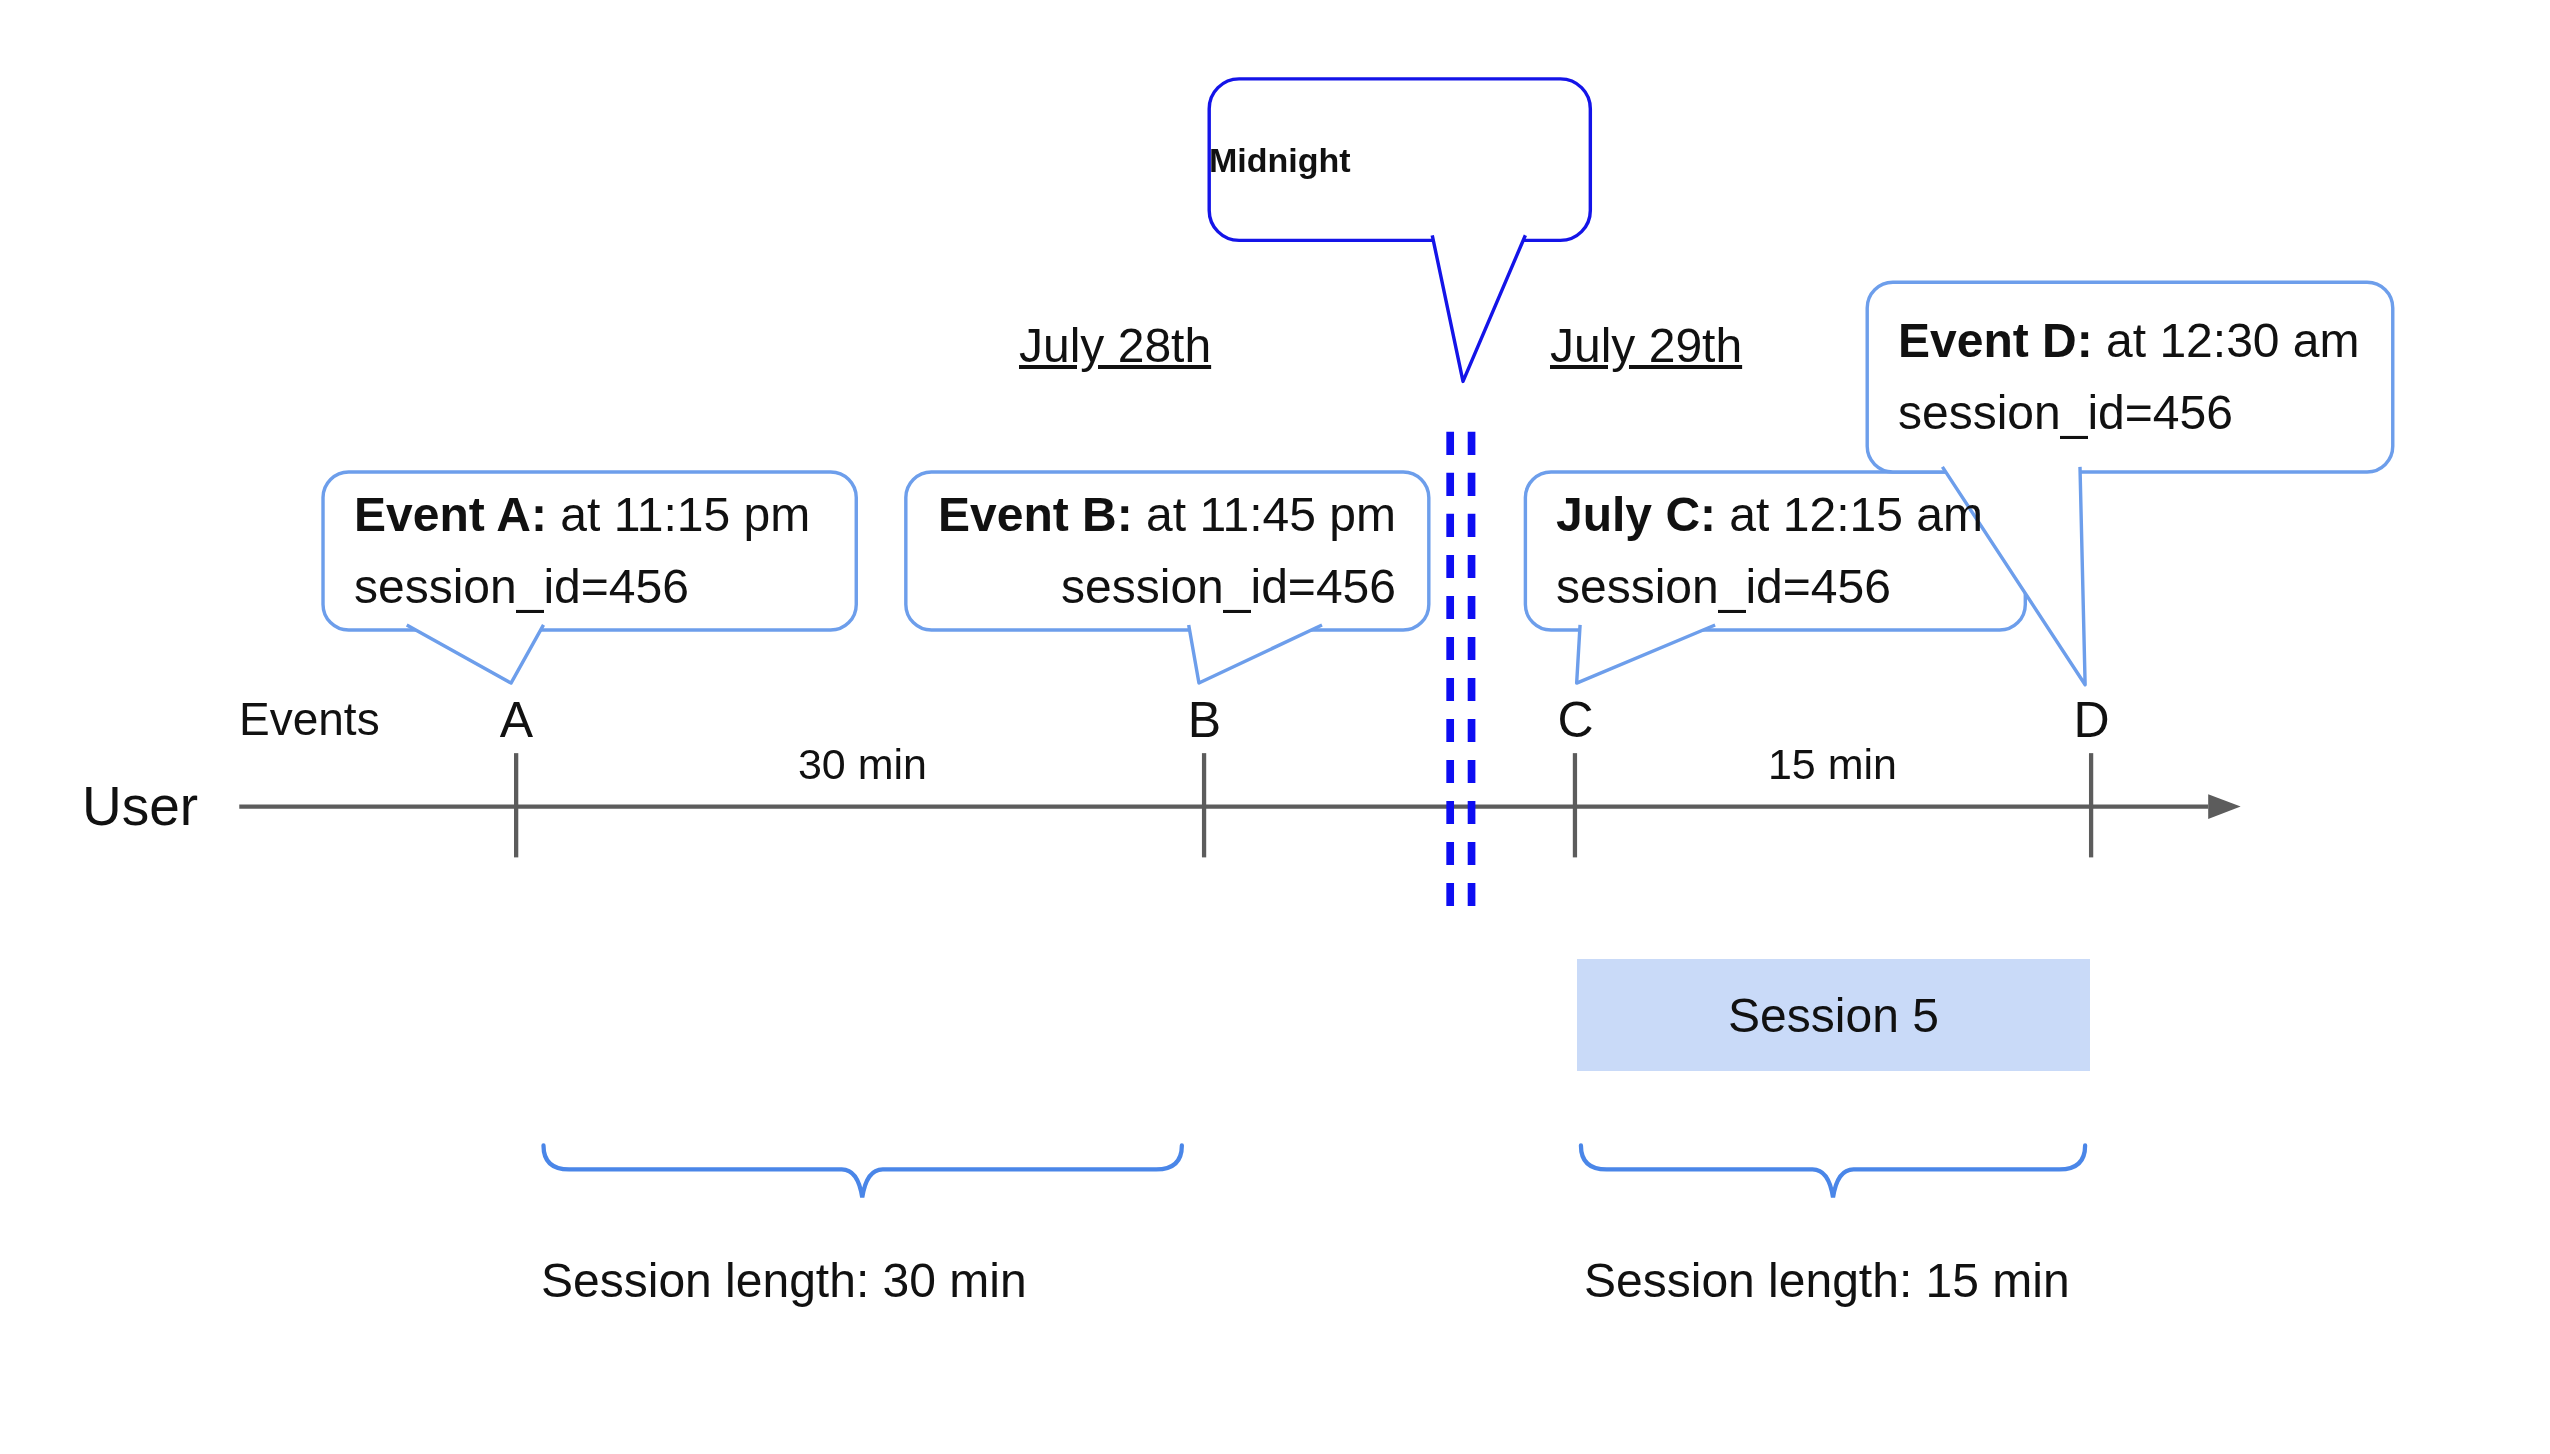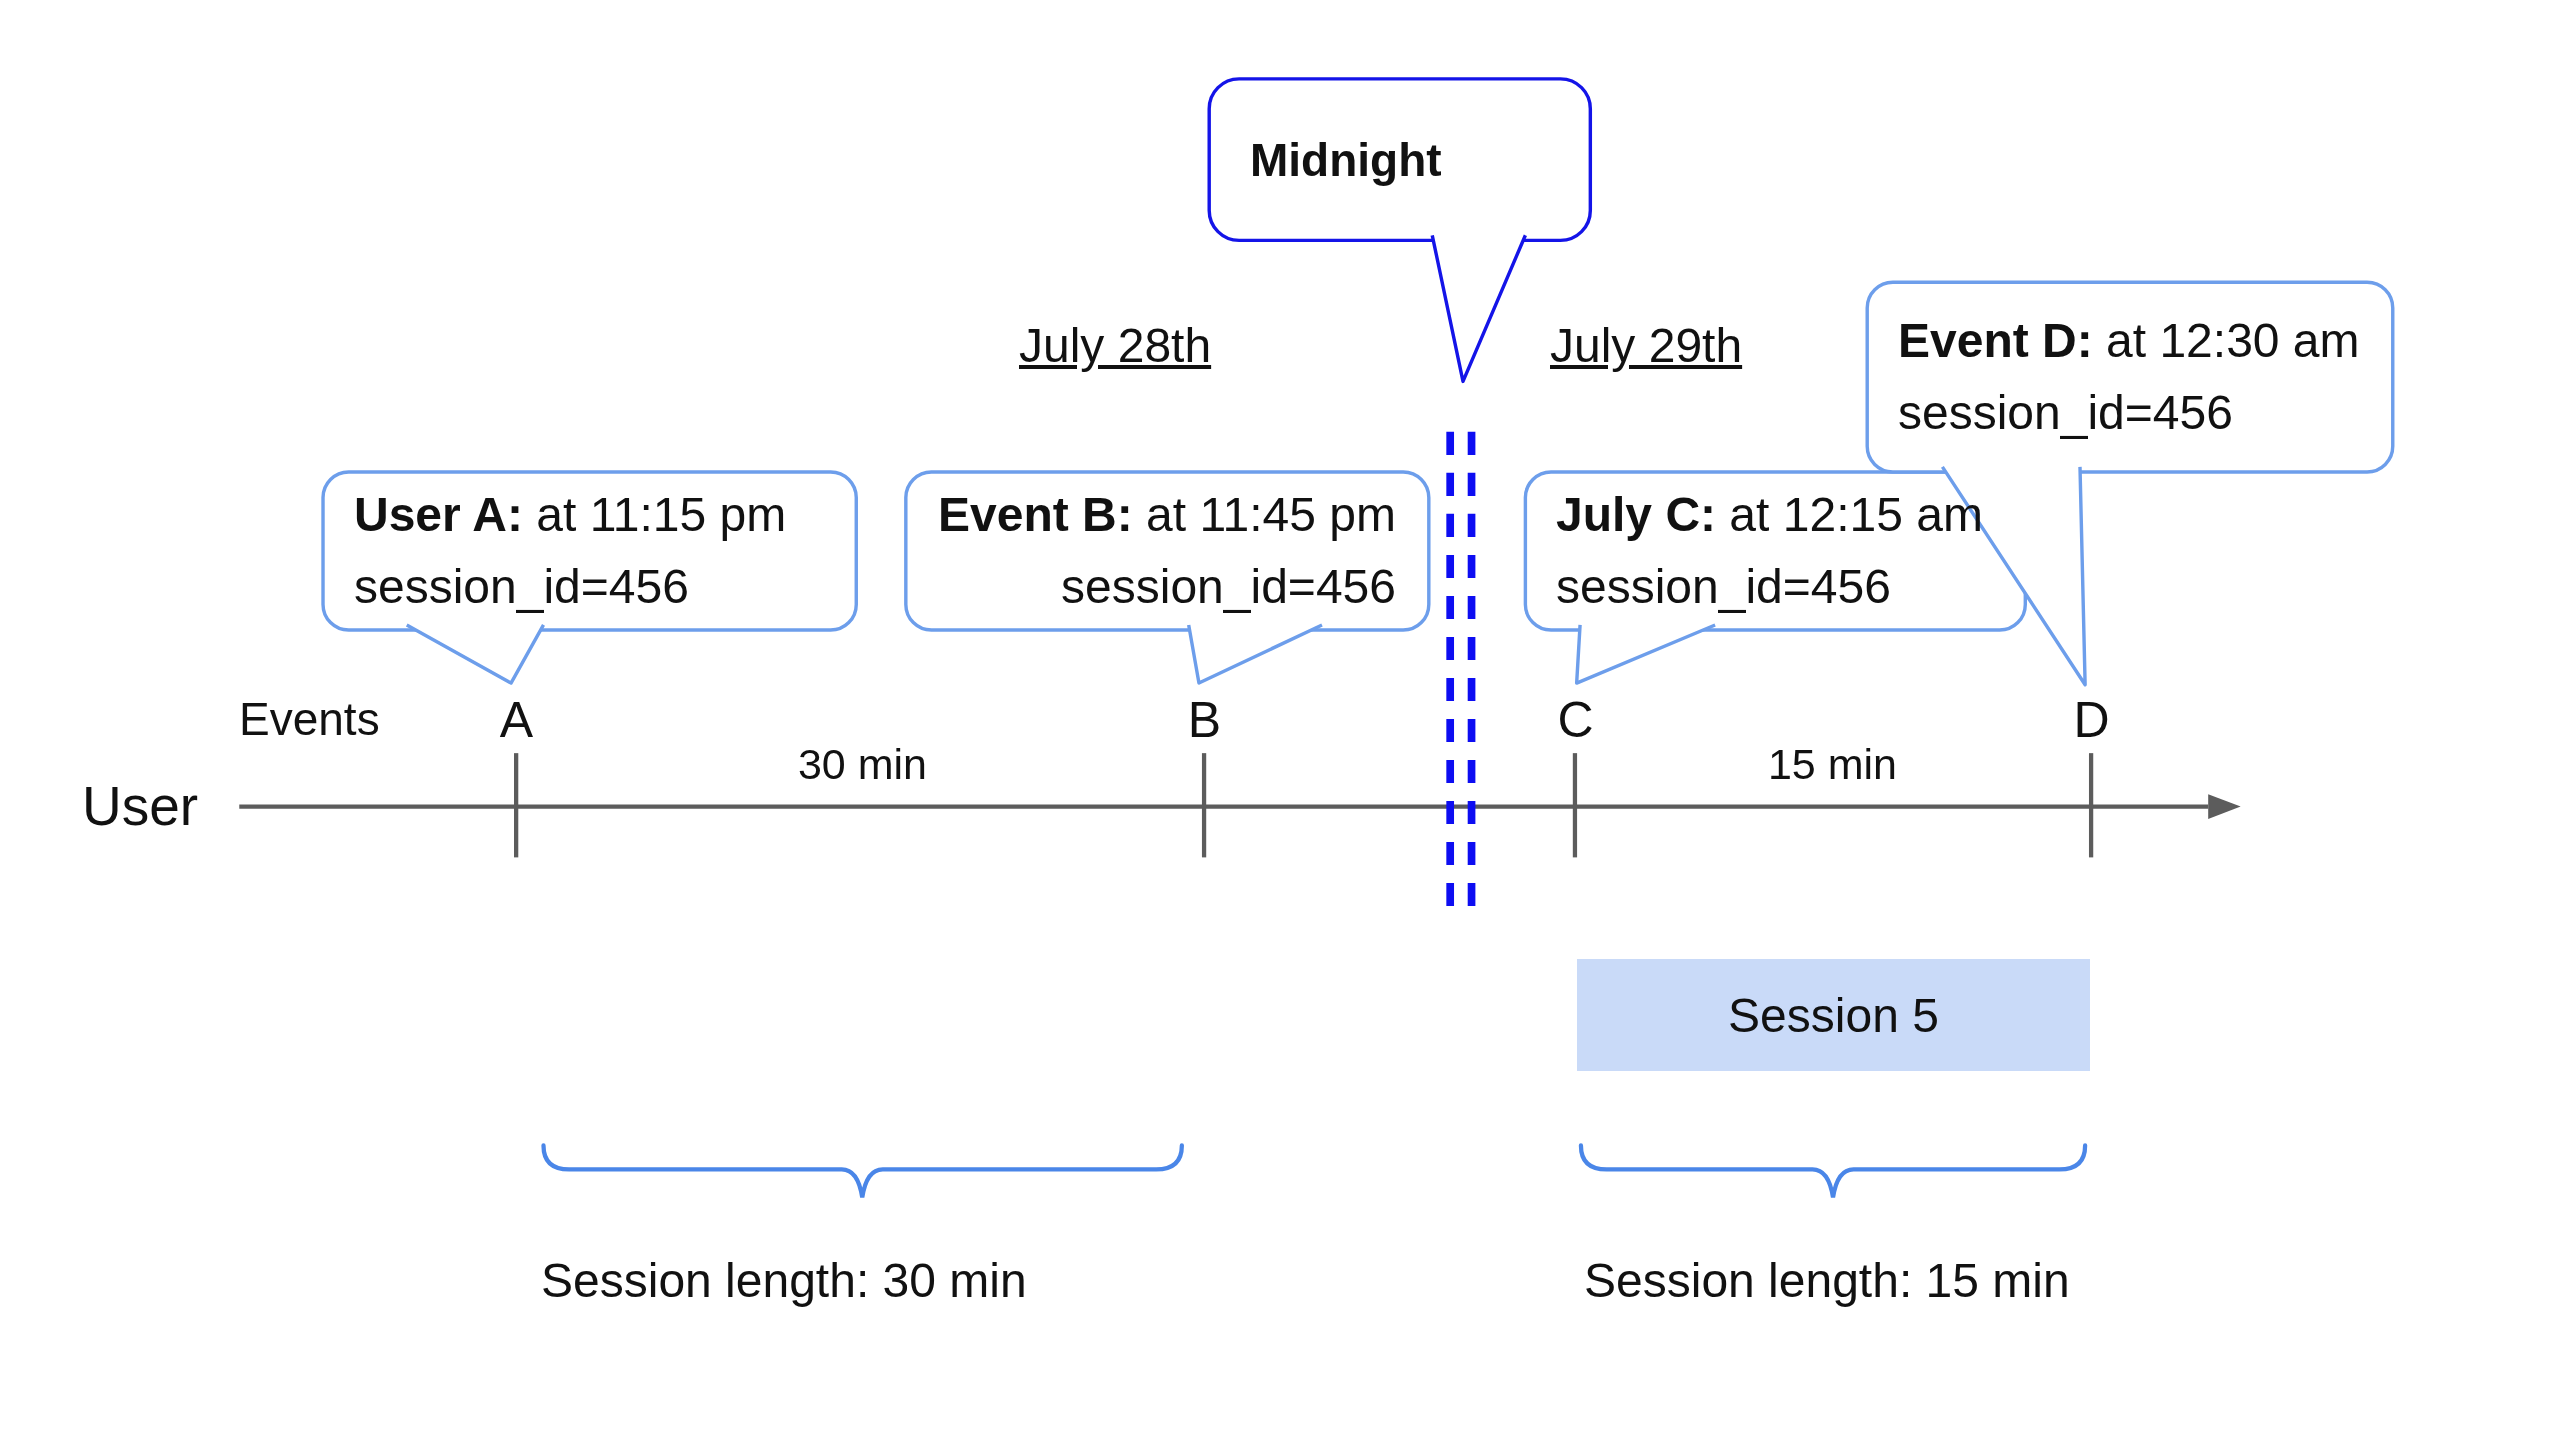--- a/index.html
+++ b/index.html
@@ -23,22 +23,22 @@
   .abs { position: absolute; }
 
   .date-label {
     font-size: 48px;
     white-space: nowrap;
     text-decoration: underline;
   }
   .midnight-box {
     left: 1209px; top: 79px; width: 381px; height: 162px;
     display: flex; align-items: center;
-    padding-left: 41px; box-sizing: border-box;
-    font-size: 46px; font-weight: bold;
+    box-sizing: border-box;
+    font-size: 34px; font-weight: bold;
   }
   .event-text {
     font-size: 48px;
     line-height: 72px;
     white-space: nowrap;
   }
   .event-text .b { font-weight: bold; }
   .axis-label { font-size: 46px; white-space: nowrap; }
   .user-label { font-size: 55px; white-space: nowrap; }
   .tick-label {
@@ -100,21 +100,21 @@
   </svg>
 
   <div class="abs midnight-box">
     <span>Midnight</span>
   </div>
 
   <div class="abs date-label" style="left:1019px; top:318px;">July 28th</div>
   <div class="abs date-label" style="left:1550px; top:318px;">July 29th</div>
 
   <div class="abs event-text" style="left:354px; top:479px;">
-    <div><span class="b">User A:</span><span> at 11:15 pm</span></div>
+    <div><span class="b">Event A:</span><span> at 11:15 pm</span></div>
     <div>session_id=456</div>
   </div>
   <div class="abs event-text" style="left:938px; top:479px;text-align:right;">
     <div><span class="b">Event B:</span><span> at 11:45 pm</span></div>
     <div>session_id=456</div>
   </div>
   <div class="abs event-text" style="left:1556px; top:479px;">
     <div><span class="b">July C:</span><span> at 12:15 am</span></div>
     <div>session_id=456</div>
   </div>

